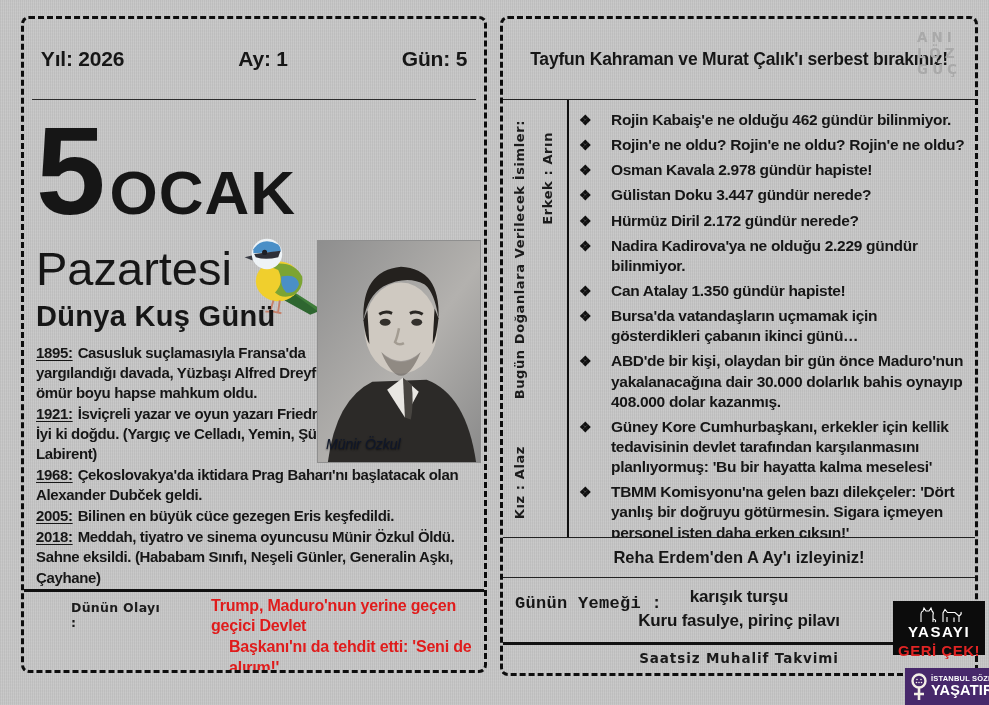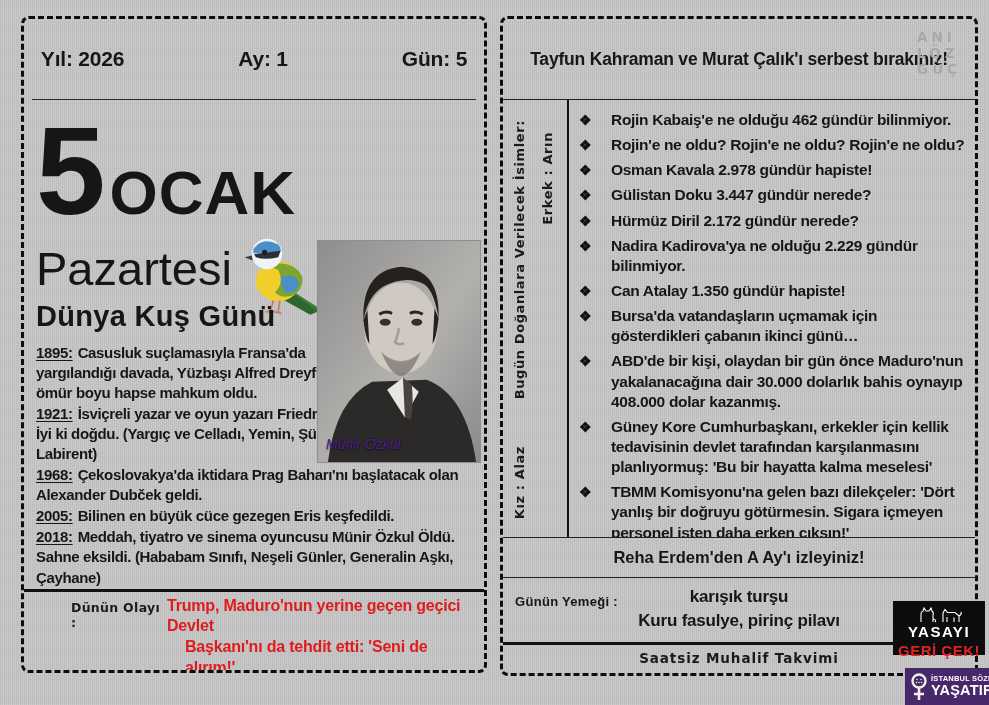--- a/index.html
+++ b/index.html
@@ -32,42 +32,42 @@
     font-size:21px;font-weight:bold;letter-spacing:-0.2px;
   }
   .lp-main{position:relative;flex:1;padding:8px 8px 0 12px;}
   .photo{
     position:absolute;top:140px;right:3px;width:164px;height:223px;
     border:1px solid #8f8f8f;box-sizing:border-box;background:#9c9c9c;
   }
   .photo svg{display:block;width:100%;height:100%;}
   .photo-caption{
     position:absolute;left:8px;bottom:10px;
-    font-style:italic;font-size:14px;color:#4c1d95;text-shadow:0 1px 2px rgba(0,0,0,.7);
+    font-style:italic;font-size:14px;color:#0f172a;text-shadow:0 1px 2px rgba(0,0,0,.7);
   }
   .date-row{display:flex;align-items:flex-end;margin-top:14px;}
   .day-num{font-size:125px;line-height:.78;font-weight:bold;letter-spacing:-3px;}
   .month-name{font-size:62px;line-height:.8;font-weight:bold;margin-left:7px;margin-bottom:2px;letter-spacing:1px;}
   .weekday-row{display:flex;align-items:flex-end;margin-top:10px;}
   .weekday{font-size:47px;line-height:.95;font-weight:normal;}
   .bird{width:82px;height:88px;margin-left:10px;margin-bottom:-26px;}
   .special-day{font-size:29px;font-weight:bold;margin-top:8px;letter-spacing:.3px;}
   .events{margin-top:10px;}
   .events p{margin:0 0 1px 0;font-size:15px;font-weight:bold;line-height:1.34;letter-spacing:-0.35px;}
   .events p.narrow{width:298px;}
   .events u{text-underline-offset:2px;}
   .event-text{margin-left:5px;}
   .lp-row{display:flex;flex:none;padding:4px 8px 4px 10px;box-sizing:border-box;}
   .row-thick{border-top:3px solid #111;padding-left:47px;}
   .row-thin{border-top:1px solid #222;}
   .row-label{
     flex:none;width:96px;padding-top:4px;
     font-family:"DejaVu Sans",sans-serif;font-size:12.5px;font-weight:bold;letter-spacing:.3px;color:#1c1c1c;
   }
-  .row-content{flex:1;font-size:16px;font-weight:bold;line-height:1.3;letter-spacing:-0.2px;}
+  .row-content{flex:1;font-size:16px;font-weight:bold;line-height:1.3;letter-spacing:-0.2px;margin-left:44px;}
   .red-text{color:#e01b1b;}
   .red-line2{display:block;padding-left:18px;}
   .quote-attrib{font-style:italic;margin-left:6px;}
   .panel-footer{
     flex:none;border-top:3px solid #111;text-align:center;
     font-family:"DejaVu Sans",sans-serif;font-size:13.5px;font-weight:bold;letter-spacing:.9px;
     padding:5px 0 7px;color:#1a1a1a;
   }
 
   
@@ -89,21 +89,21 @@
   .v-girl{left:9px;bottom:18px;}
   .v-boy{left:37px;top:32px;}
   .issues{list-style:none;margin:0;padding:10px 8px 0 10px;flex:1;}
   .issues li{display:flex;margin-bottom:5px;font-size:15.5px;font-weight:bold;line-height:1.3;letter-spacing:-0.3px;}
   .bullet{flex:none;width:32px;font-size:14px;padding-top:1px;color:#101010;}
   .issue-text{flex:1;}
   .rp-reha{flex:none;border-top:1px solid #222;text-align:center;font-size:16.5px;font-weight:bold;padding:10px 0;}
   .rp-meal{flex:none;position:relative;border-top:1px solid #222;padding:7px 0 9px;}
   .meal-label{
     position:absolute;left:12px;top:16px;
-    font-family:Liberation Sans, sans-serif;font-size:13px;font-weight:bold;letter-spacing:.3px;
+    font-family:Liberation Mono, monospace;font-size:17px;font-weight:bold;letter-spacing:.3px;
   }
   .meal-text{text-align:center;font-size:17px;font-weight:bold;line-height:1.4;letter-spacing:-0.2px;}
 
   
   .badge-law{
     position:absolute;left:893px;top:601px;width:92px;height:54px;z-index:6;
     background:#0c0c0c;color:#fff;text-align:center;box-sizing:border-box;padding-top:3px;
   }
   .badge-law svg{display:block;margin:1px auto 0;}
   .law-line1{font-size:15px;font-weight:bold;letter-spacing:1.5px;line-height:1.25;}

